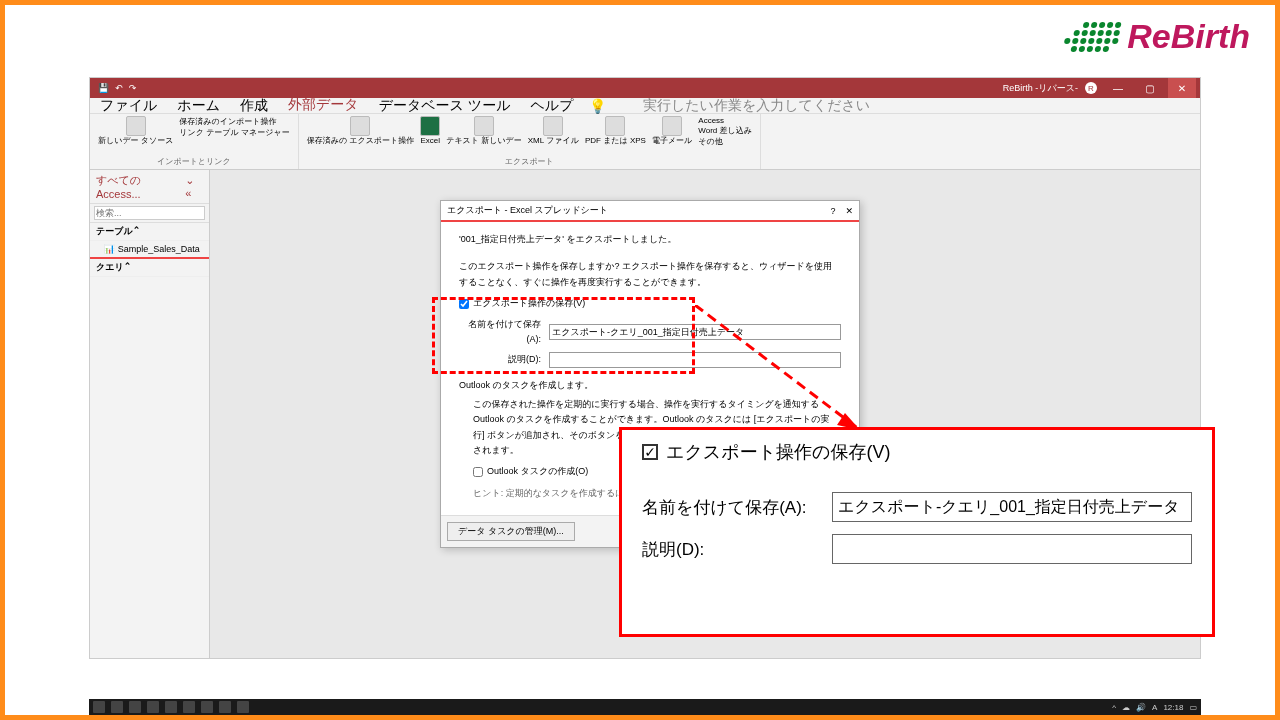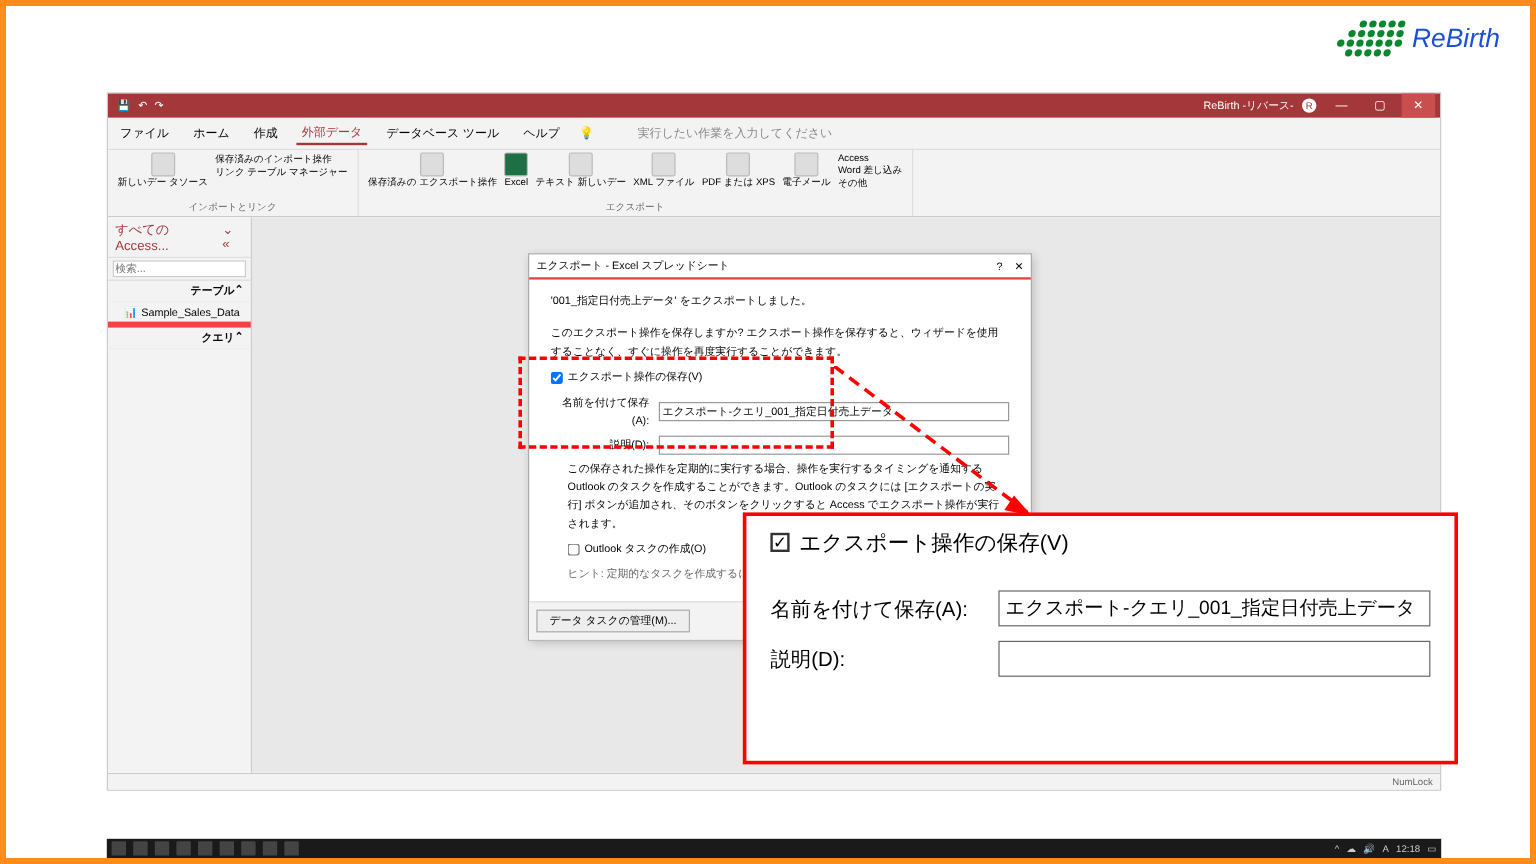--- a/index.html
+++ b/index.html
@@ -1,46 +1,46 @@
 <!DOCTYPE html>
 <html><head>
 <meta charset="utf-8">
 <style>
 *{box-sizing:border-box;margin:0;padding:0;font-family:"Meiryo UI","Segoe UI",sans-serif}
 body{width:1280px;height:720px;overflow:hidden;background:#fff;border:5px solid #ff8c1a;position:relative}
 .logo{position:absolute;top:12px;right:25px;display:flex;align-items:center;gap:8px}
 .logo-dots{display:grid;grid-template-columns:repeat(7,6px);grid-template-rows:repeat(4,6px);gap:2px;transform:skewX(-10deg)}
 .logo-dots span{width:6px;height:6px;border-radius:50%;background:#0a862e}
 .logo-dots span:nth-child(1),.logo-dots span:nth-child(2),.logo-dots span:nth-child(8),.logo-dots span:nth-child(22),.logo-dots span:nth-child(28){opacity:0}
-.logo-text{font-size:22px;font-weight:400;color:#1d4ed8;font-style:italic}
+.logo-text{font-size:34px;font-weight:700;color:#be185d;font-style:italic}
 .app-window{position:absolute;top:72px;left:84px;width:1112px;height:582px;border:1px solid #ccc;background:#f3f3f3;display:flex;flex-direction:column}
 .titlebar{background:#a4373a;color:#fff;height:20px;display:flex;align-items:center;font-size:9px;position:relative}
 .titlebar .qa{padding:0 8px;display:flex;gap:6px}
 .titlebar .title{position:absolute;left:50%;transform:translateX(-50%)}
 .titlebar .right{margin-left:auto;display:flex;align-items:center;gap:4px;padding-right:4px}
 .titlebar .right .btn{width:28px;height:20px;display:flex;align-items:center;justify-content:center;font-size:10px}
 .titlebar .right .close{background:#c94f4f}
 .titlebar .badge{background:#fff;color:#a4373a;border-radius:50%;width:12px;height:12px;font-size:8px;display:inline-flex;align-items:center;justify-content:center;margin:0 3px}
-.menubar{background:#f3f3f3;height:27px;display:flex;align-items:center;font-size:10px;padding:0 6px;gap:12px;border-bottom:1px solid #ddd}
+.menubar{background:#f3f3f3;height:16px;display:flex;align-items:center;font-size:14px;padding:0 6px;gap:12px;border-bottom:1px solid #ddd}
 .menubar .tab{padding:2px 4px;cursor:pointer}
 .menubar .tab.active{border-bottom:2px solid #a4373a;color:#a4373a}
 .menubar .tell{color:#888;margin-left:24px}
 .ribbon{background:#f3f3f3;height:56px;display:flex;border-bottom:1px solid #ccc}
 .ribbon-group{border-right:1px solid #ddd;padding:2px 8px;display:flex;flex-direction:column;justify-content:space-between}
 .ribbon-group .items{display:flex;gap:6px;align-items:flex-start;font-size:8px}
 .ribbon-group .grp-label{font-size:8px;color:#666;text-align:center}
 .rb-item{display:flex;flex-direction:column;align-items:center;gap:1px;text-align:center;line-height:1.1}
 .rb-item .ico{width:20px;height:20px;background:#ddd;border:1px solid #bbb;border-radius:2px}
 .content{flex:1;display:flex;background:#fff;position:relative}
 .nav{width:120px;background:#f3f3f3;border-right:1px solid #ccc;font-size:9px}
 .nav-head{padding:3px 6px;font-size:11px;color:#a4373a;display:flex;justify-content:space-between;align-items:center;border-bottom:1px solid #ddd}
 .nav-search{padding:2px 4px;border-bottom:1px solid #ddd}
 .nav-search input{width:100%;font-size:9px;border:1px solid #ccc;padding:1px}
-.nav-cat{padding:2px 6px;font-weight:bold;display:flex;justify-content:flex-end;border-bottom:1px solid #eee}
-.nav-item{padding:3px 6px 3px 14px;border-bottom:5px solid #ef4444}
+.nav-cat{padding:2px 6px;font-weight:bold;display:flex;justify-content:flex-start;border-bottom:1px solid #eee}
+.nav-item{padding:3px 6px 3px 14px;border-bottom:2px solid #ef4444}
 .nav-item.sel{background:#ffe7b3}
 .main{flex:1;background:#e8e8e8;position:relative}
 .dialog{position:absolute;top:30px;left:230px;width:420px;background:#fff;border:1px solid #aaa;box-shadow:2px 2px 8px rgba(0,0,0,0.2);font-size:9px}
 .dlg-title{padding:3px 6px;display:flex;justify-content:space-between;align-items:center;font-size:9px;border-bottom:2px solid #ef4444}
 .dlg-title .r{display:flex;gap:10px}
 .dlg-banner{background:#ffc000;padding:6px 10px;font-size:10px;font-weight:bold}
 .dlg-body{padding:10px 18px;line-height:1.7}
 .dlg-body .row{display:flex;align-items:center;gap:8px;margin:4px 0}
 .dlg-body .row label{width:82px;text-align:right}
 .dlg-body .row input{flex:1;border:1px solid #999;padding:2px;font-size:9px}
@@ -215,34 +215,32 @@
               <span>エクスポート操作の保存(V)</span>
             </div>
           <div class="row">
               <label>名前を付けて保存(A):</label>
               <input value="エクスポート-クエリ_001_指定日付売上データ" style="">
             </div>
           <div class="row">
               <label>説明(D):</label>
               <input style="">
             </div>
+          <div style="margin-top:10px">Outlook のタスクを作成します。</div>
           <div style="margin:4px 0 0 14px">この保存された操作を定期的に実行する場合、操作を実行するタイミングを通知する Outlook のタスクを作成することができます。Outlook のタスクには [エクスポートの実行] ボタンが追加され、そのボタンをクリックすると Access でエクスポート操作が実行されます。</div>
           <div class="chk" style="margin-left:14px">
               <input type="checkbox" style="">
               <span>Outlook タスクの作成(O)</span>
             </div>
           <div class="hint" style="margin-left:14px">ヒント: 定期的なタスクを作成するには、Outlook でタスク</div>
         </div>
         <div class="dlg-foot"><button>データ タスクの管理(M)...</button></div>
       </div>
     </div>
   </div>
-  <div class="statusbar">
-      <span>NumLock</span>
-    </div>
 </div>
 
 <div class="red-dash" style="top:292px;left:427px;width:263px;height:77px"></div>
 
 <div class="red-solid" style="top:422px;left:614px;width:596px;height:210px;padding:10px 20px">
   <div class="zoom-chk">
     <span class="box">✓</span>
     <span>エクスポート操作の保存(V)</span>
   </div>
   <div class="zoom-row">

